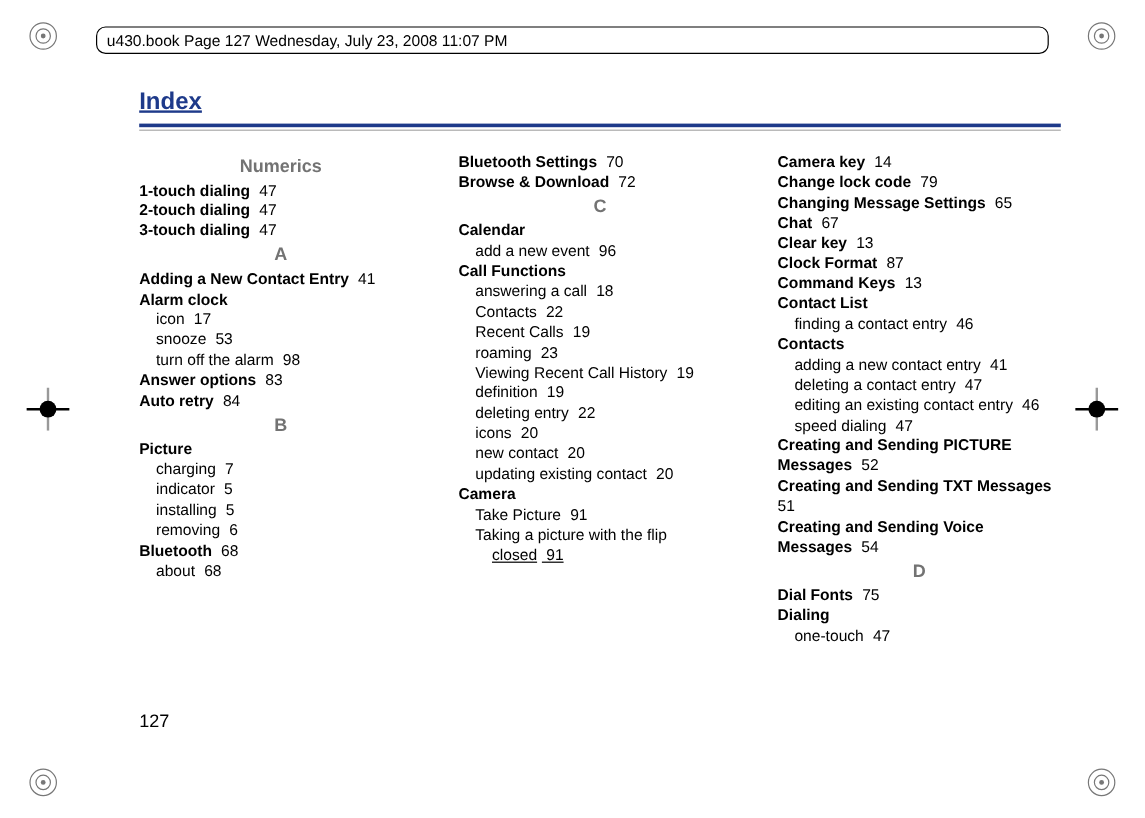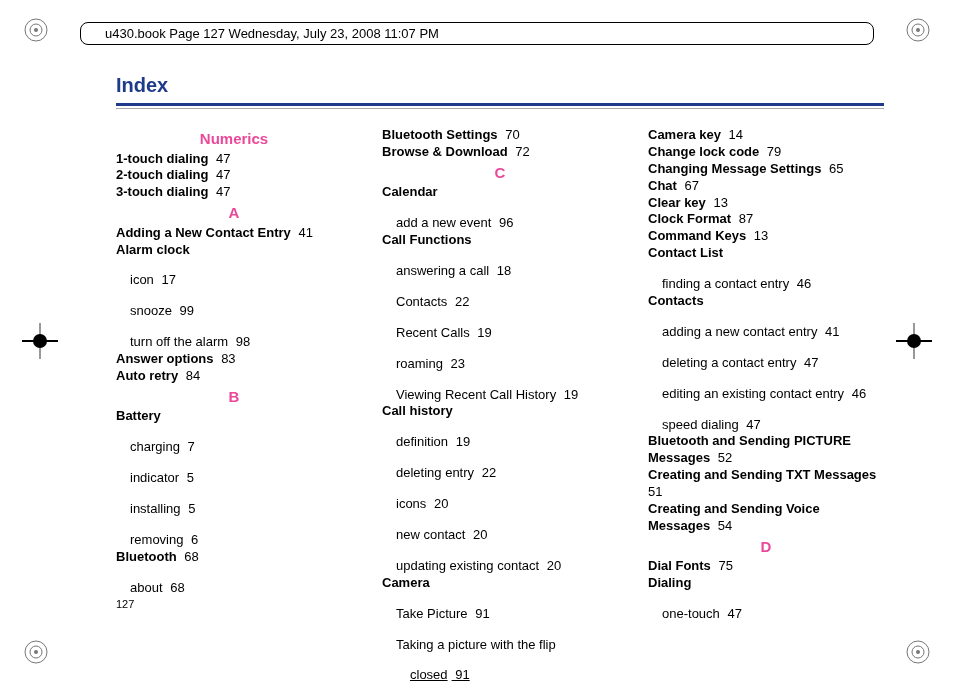--- a/index.html
+++ b/index.html
@@ -23,39 +23,40 @@
     .registration-mark.cl { top: 50%; transform: translateY(-50%); left: 22px; }
     .registration-mark.cr { top: 50%; transform: translateY(-50%); right: 22px; }
 
     .header-line {
       position: absolute;
       top: 22px;
       left: 80px;
       right: 80px;
       border: 1px solid #000;
       border-radius: 8px;
-      padding: 3px 24px;
+      padding: 3px 8px;
       background: #fff;
       font-size: 13px;
     }
 
     .page-content {
       position: absolute;
       top: 74px;
       left: 116px;
       right: 70px;
       bottom: 60px;
     }
 
     .index-title {
       color: #1e3a8a;
       font-weight: bold;
       font-size: 20px;
       font-family: Arial, sans-serif;
       letter-spacing: 0px;
+      text-decoration: underline;
     }
 
     .title-underline {
       height: 3px;
       background: #1e3a8a;
       margin-top: 6px;
       margin-bottom: 2px;
     }
     .title-underline-thin {
       height: 1px;
@@ -68,36 +69,36 @@
       gap: 30px;
     }
     .col {
       flex: 1;
       font-size: 13px;
       line-height: 1.3;
     }
 
     .section-letter {
       text-align: center;
-      color: #ec4899;
+      color: #737373;
       font-weight: bold;
       font-size: 15px;
       margin: 2px 0;
     }
 
     .entry { margin-bottom: 0px; }
     .entry.bold { font-weight: bold; }
-    .sub { padding-left: 14px; margin-top: 14px; }
+    .sub { padding-left: 14px; }
     .page-ref { font-weight: normal; margin-left: 4px; }
 
     .page-num {
       position: absolute;
       bottom: 12px;
       left: 0;
-      font-size: 11px;
+      font-size: 15px;
     }
   </style>
 </head>
 <body>
 
 <div class="registration-mark tl"><svg viewBox="0 0 28 28">
       <circle cx="14" cy="14" r="11" fill="none" stroke="#777" stroke-width="1"></circle>
       <circle cx="14" cy="14" r="6" fill="none" stroke="#777" stroke-width="1"></circle>
       <circle cx="14" cy="14" r="2" fill="#777"></circle>
     </svg></div>
@@ -137,46 +138,45 @@
   <div class="columns">
     <div class="col" id="col0">
         <div class="section-letter">Numerics</div>
         <div class="entry bold">1-touch dialing<span class="page-ref"> 47</span></div>
         <div class="entry bold">2-touch dialing<span class="page-ref"> 47</span></div>
         <div class="entry bold">3-touch dialing<span class="page-ref"> 47</span></div>
         <div class="section-letter">A</div>
         <div class="entry bold">Adding a New Contact Entry<span class="page-ref"> 41</span></div>
         <div class="entry bold">Alarm clock</div>
         <div class="entry sub">icon<span class="page-ref"> 17</span></div>
-        <div class="entry sub">snooze<span class="page-ref"> 99</span></div>
+        <div class="entry sub">snooze<span class="page-ref"> 53</span></div>
         <div class="entry sub">turn off the alarm<span class="page-ref"> 98</span></div>
         <div class="entry bold">Answer options<span class="page-ref"> 83</span></div>
         <div class="entry bold">Auto retry<span class="page-ref"> 84</span></div>
         <div class="section-letter">B</div>
-        <div class="entry bold">Battery</div>
+        <div class="entry bold">Picture</div>
         <div class="entry sub">charging<span class="page-ref"> 7</span></div>
         <div class="entry sub">indicator<span class="page-ref"> 5</span></div>
         <div class="entry sub">installing<span class="page-ref"> 5</span></div>
         <div class="entry sub">removing<span class="page-ref"> 6</span></div>
         <div class="entry bold">Bluetooth<span class="page-ref"> 68</span></div>
         <div class="entry sub">about<span class="page-ref"> 68</span></div>
       </div>
     <div class="col" id="col1">
         <div class="entry bold">Bluetooth Settings<span class="page-ref"> 70</span></div>
         <div class="entry bold">Browse &amp; Download<span class="page-ref"> 72</span></div>
         <div class="section-letter">C</div>
         <div class="entry bold">Calendar</div>
         <div class="entry sub">add a new event<span class="page-ref"> 96</span></div>
         <div class="entry bold">Call Functions</div>
         <div class="entry sub">answering a call<span class="page-ref"> 18</span></div>
         <div class="entry sub">Contacts<span class="page-ref"> 22</span></div>
         <div class="entry sub">Recent Calls<span class="page-ref"> 19</span></div>
         <div class="entry sub">roaming<span class="page-ref"> 23</span></div>
         <div class="entry sub">Viewing Recent Call History<span class="page-ref"> 19</span></div>
-        <div class="entry bold">Call history</div>
         <div class="entry sub">definition<span class="page-ref"> 19</span></div>
         <div class="entry sub">deleting entry<span class="page-ref"> 22</span></div>
         <div class="entry sub">icons<span class="page-ref"> 20</span></div>
         <div class="entry sub">new contact<span class="page-ref"> 20</span></div>
         <div class="entry sub">updating existing contact<span class="page-ref"> 20</span></div>
         <div class="entry bold">Camera</div>
         <div class="entry sub">Take Picture<span class="page-ref"> 91</span></div>
         <div class="entry sub">Taking a picture with the flip</div>
         <div class="entry sub" style="padding-left: 28px; text-decoration: underline;">closed<span class="page-ref"> 91</span></div>
       </div>
@@ -188,21 +188,21 @@
         <div class="entry bold">Clear key<span class="page-ref"> 13</span></div>
         <div class="entry bold">Clock Format<span class="page-ref"> 87</span></div>
         <div class="entry bold">Command Keys<span class="page-ref"> 13</span></div>
         <div class="entry bold">Contact List</div>
         <div class="entry sub">finding a contact entry<span class="page-ref"> 46</span></div>
         <div class="entry bold">Contacts</div>
         <div class="entry sub">adding a new contact entry<span class="page-ref"> 41</span></div>
         <div class="entry sub">deleting a contact entry<span class="page-ref"> 47</span></div>
         <div class="entry sub">editing an existing contact entry<span class="page-ref"> 46</span></div>
         <div class="entry sub">speed dialing<span class="page-ref"> 47</span></div>
-        <div class="entry bold">Bluetooth and Sending PICTURE</div>
+        <div class="entry bold">Creating and Sending PICTURE</div>
         <div class="entry bold">Messages<span class="page-ref"> 52</span></div>
         <div class="entry bold">Creating and Sending TXT Messages<span class="page-ref"> 51</span></div>
         <div class="entry bold">Creating and Sending Voice</div>
         <div class="entry bold">Messages<span class="page-ref"> 54</span></div>
         <div class="section-letter">D</div>
         <div class="entry bold">Dial Fonts<span class="page-ref"> 75</span></div>
         <div class="entry bold">Dialing</div>
         <div class="entry sub">one-touch<span class="page-ref"> 47</span></div>
       </div>
   </div>

